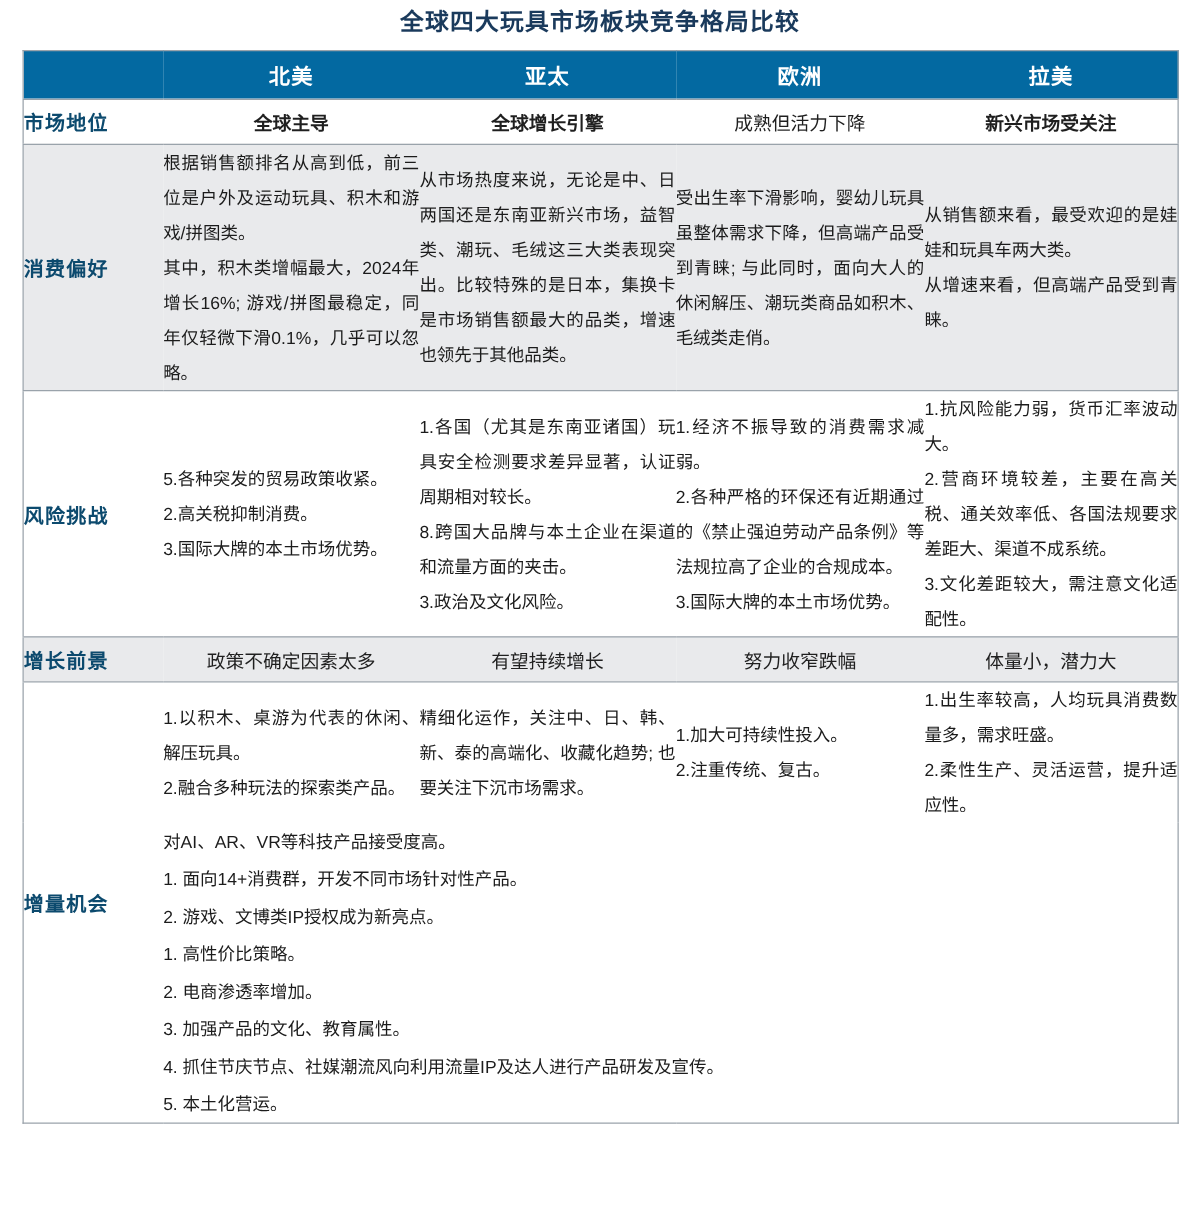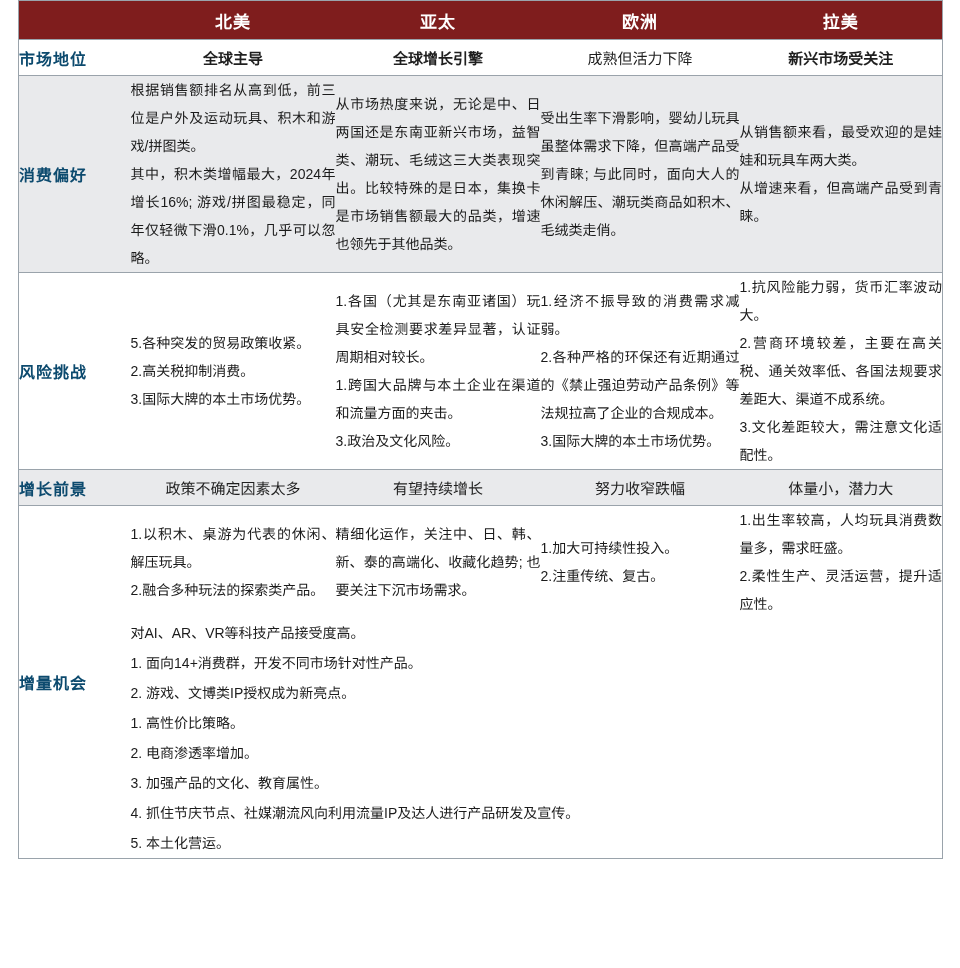--- a/index.html
+++ b/index.html
@@ -38,21 +38,21 @@
     border:0;
   }
   
   col.c-label{width:112px;}
   col.c-na{width:205px;}
   col.c-ap{width:205px;}
   col.c-eu{width:199px;}
   col.c-la{width:203px;}
 
   .hdr-row th{
-    background:#7f1d1d;
+    background:#0369a1;
     color:#ffffff;
     font-size:17px;
     font-weight:bold;
     height:38px;
     text-align:center;
     letter-spacing:1px;
   }
   .hdr-row th.hdr-blank{ }
   .vdash{border-left:1px dashed #b9c0c7;}
   .vdash-dark{border-left:1px dashed #7f94ae;}
@@ -96,20 +96,21 @@
   }
   .wide p{margin:0;}
   .nowrapline{white-space:nowrap;}
   .lbl-cell{vertical-align:middle;}
 </style>
 </head>
 <body>
 
 <div class="page">
 
+  <div class="title">全球四大玩具市场板块竞争格局比较</div>
 
   <table class="cmp">
     <colgroup>
       <col class="c-label">
         <col class="c-na">
         <col class="c-ap">
         <col class="c-eu">
         <col class="c-la">
     </colgroup>
     <tbody>
@@ -150,21 +151,21 @@
 
       <tr class="band-white rowline">
         <td class="lbl lbl-cell">风险挑战</td>
         <td class="cellbody vdash">
             <p>5.各种突发的贸易政策收紧。</p>
             <p>2.高关税抑制消费。</p>
             <p>3.国际大牌的本土市场优势。</p>
           </td>
         <td class="cellbody vdash">
             <p>1.各国（尤其是东南亚诸国）玩具安全检测要求差异显著，认证周期相对较长。</p>
-            <p>1.跨国大品牌与本土企业在渠道和流量方面的夹击。</p>
+            <p>8.跨国大品牌与本土企业在渠道和流量方面的夹击。</p>
             <p>3.政治及文化风险。</p>
           </td>
         <td class="cellbody vdash">
             <p>1.经济不振导致的消费需求减弱。</p>
             <p>2.各种严格的环保还有近期通过的《禁止强迫劳动产品条例》等法规拉高了企业的合规成本。</p>
             <p>3.国际大牌的本土市场优势。</p>
           </td>
         <td class="cellbody vdash">
             <p>1.抗风险能力弱，货币汇率波动大。</p>
             <p>2.营商环境较差，主要在高关税、通关效率低、各国法规要求差距大、渠道不成系统。</p>

